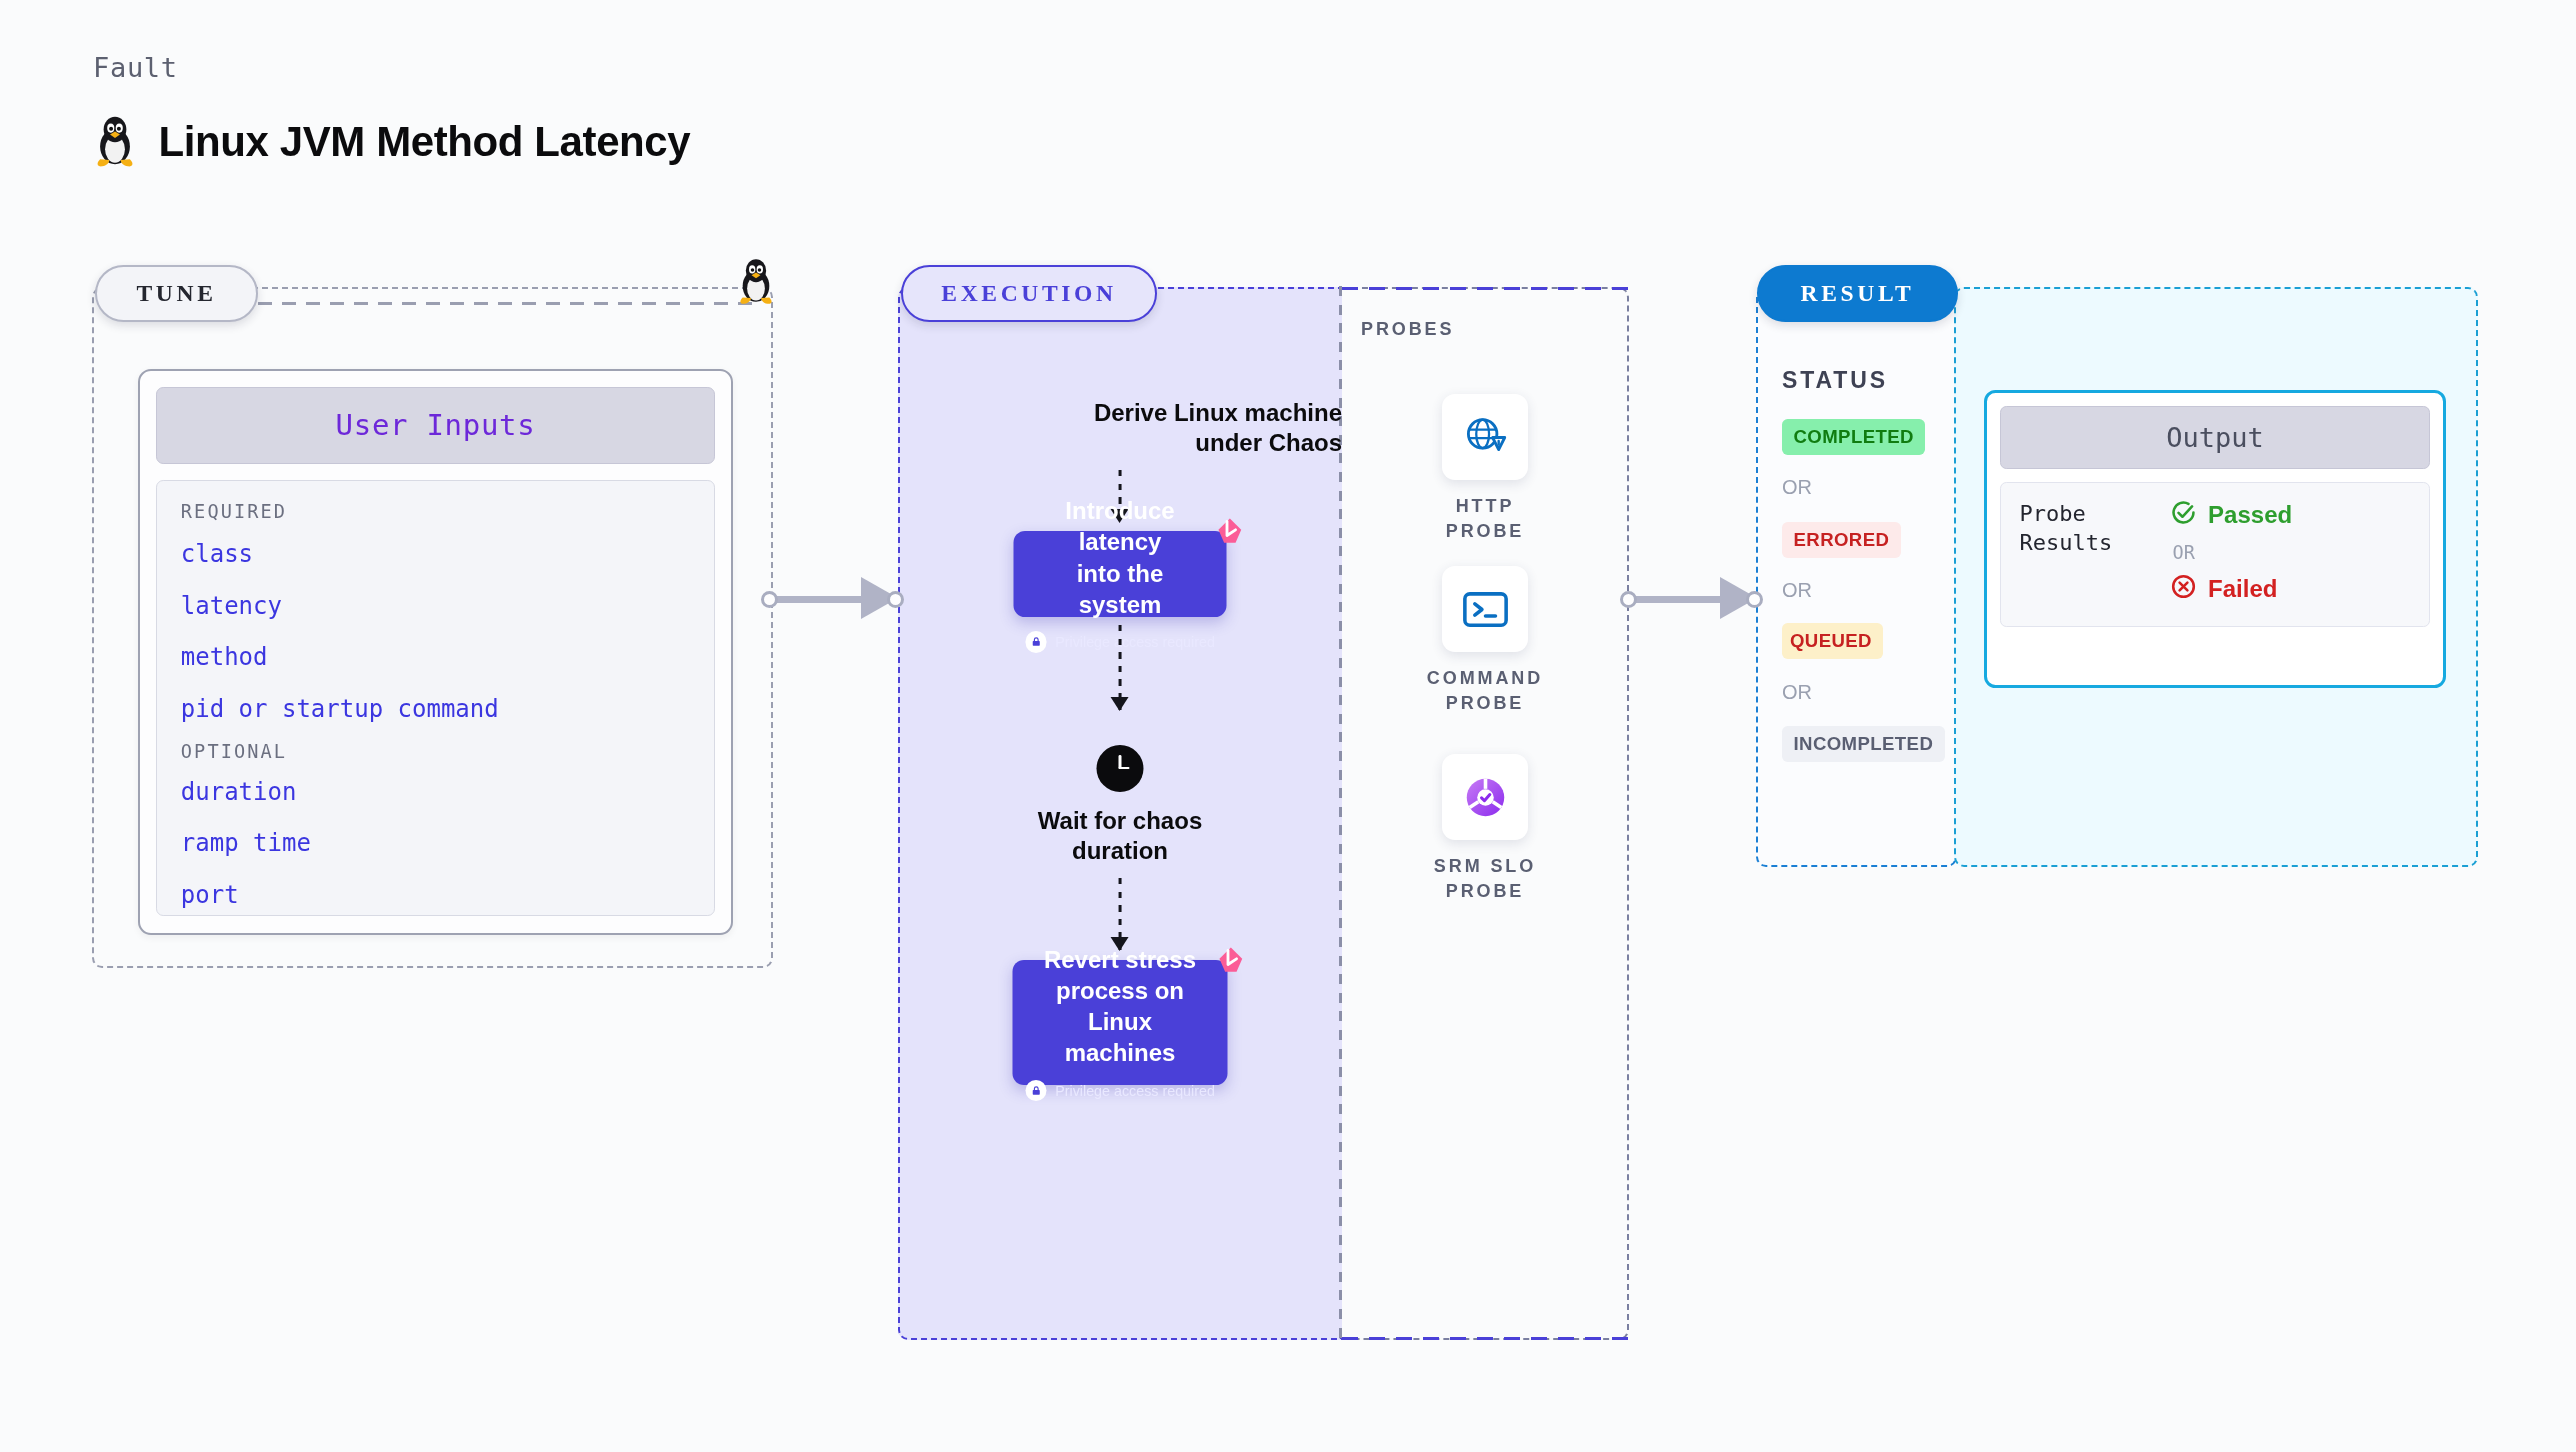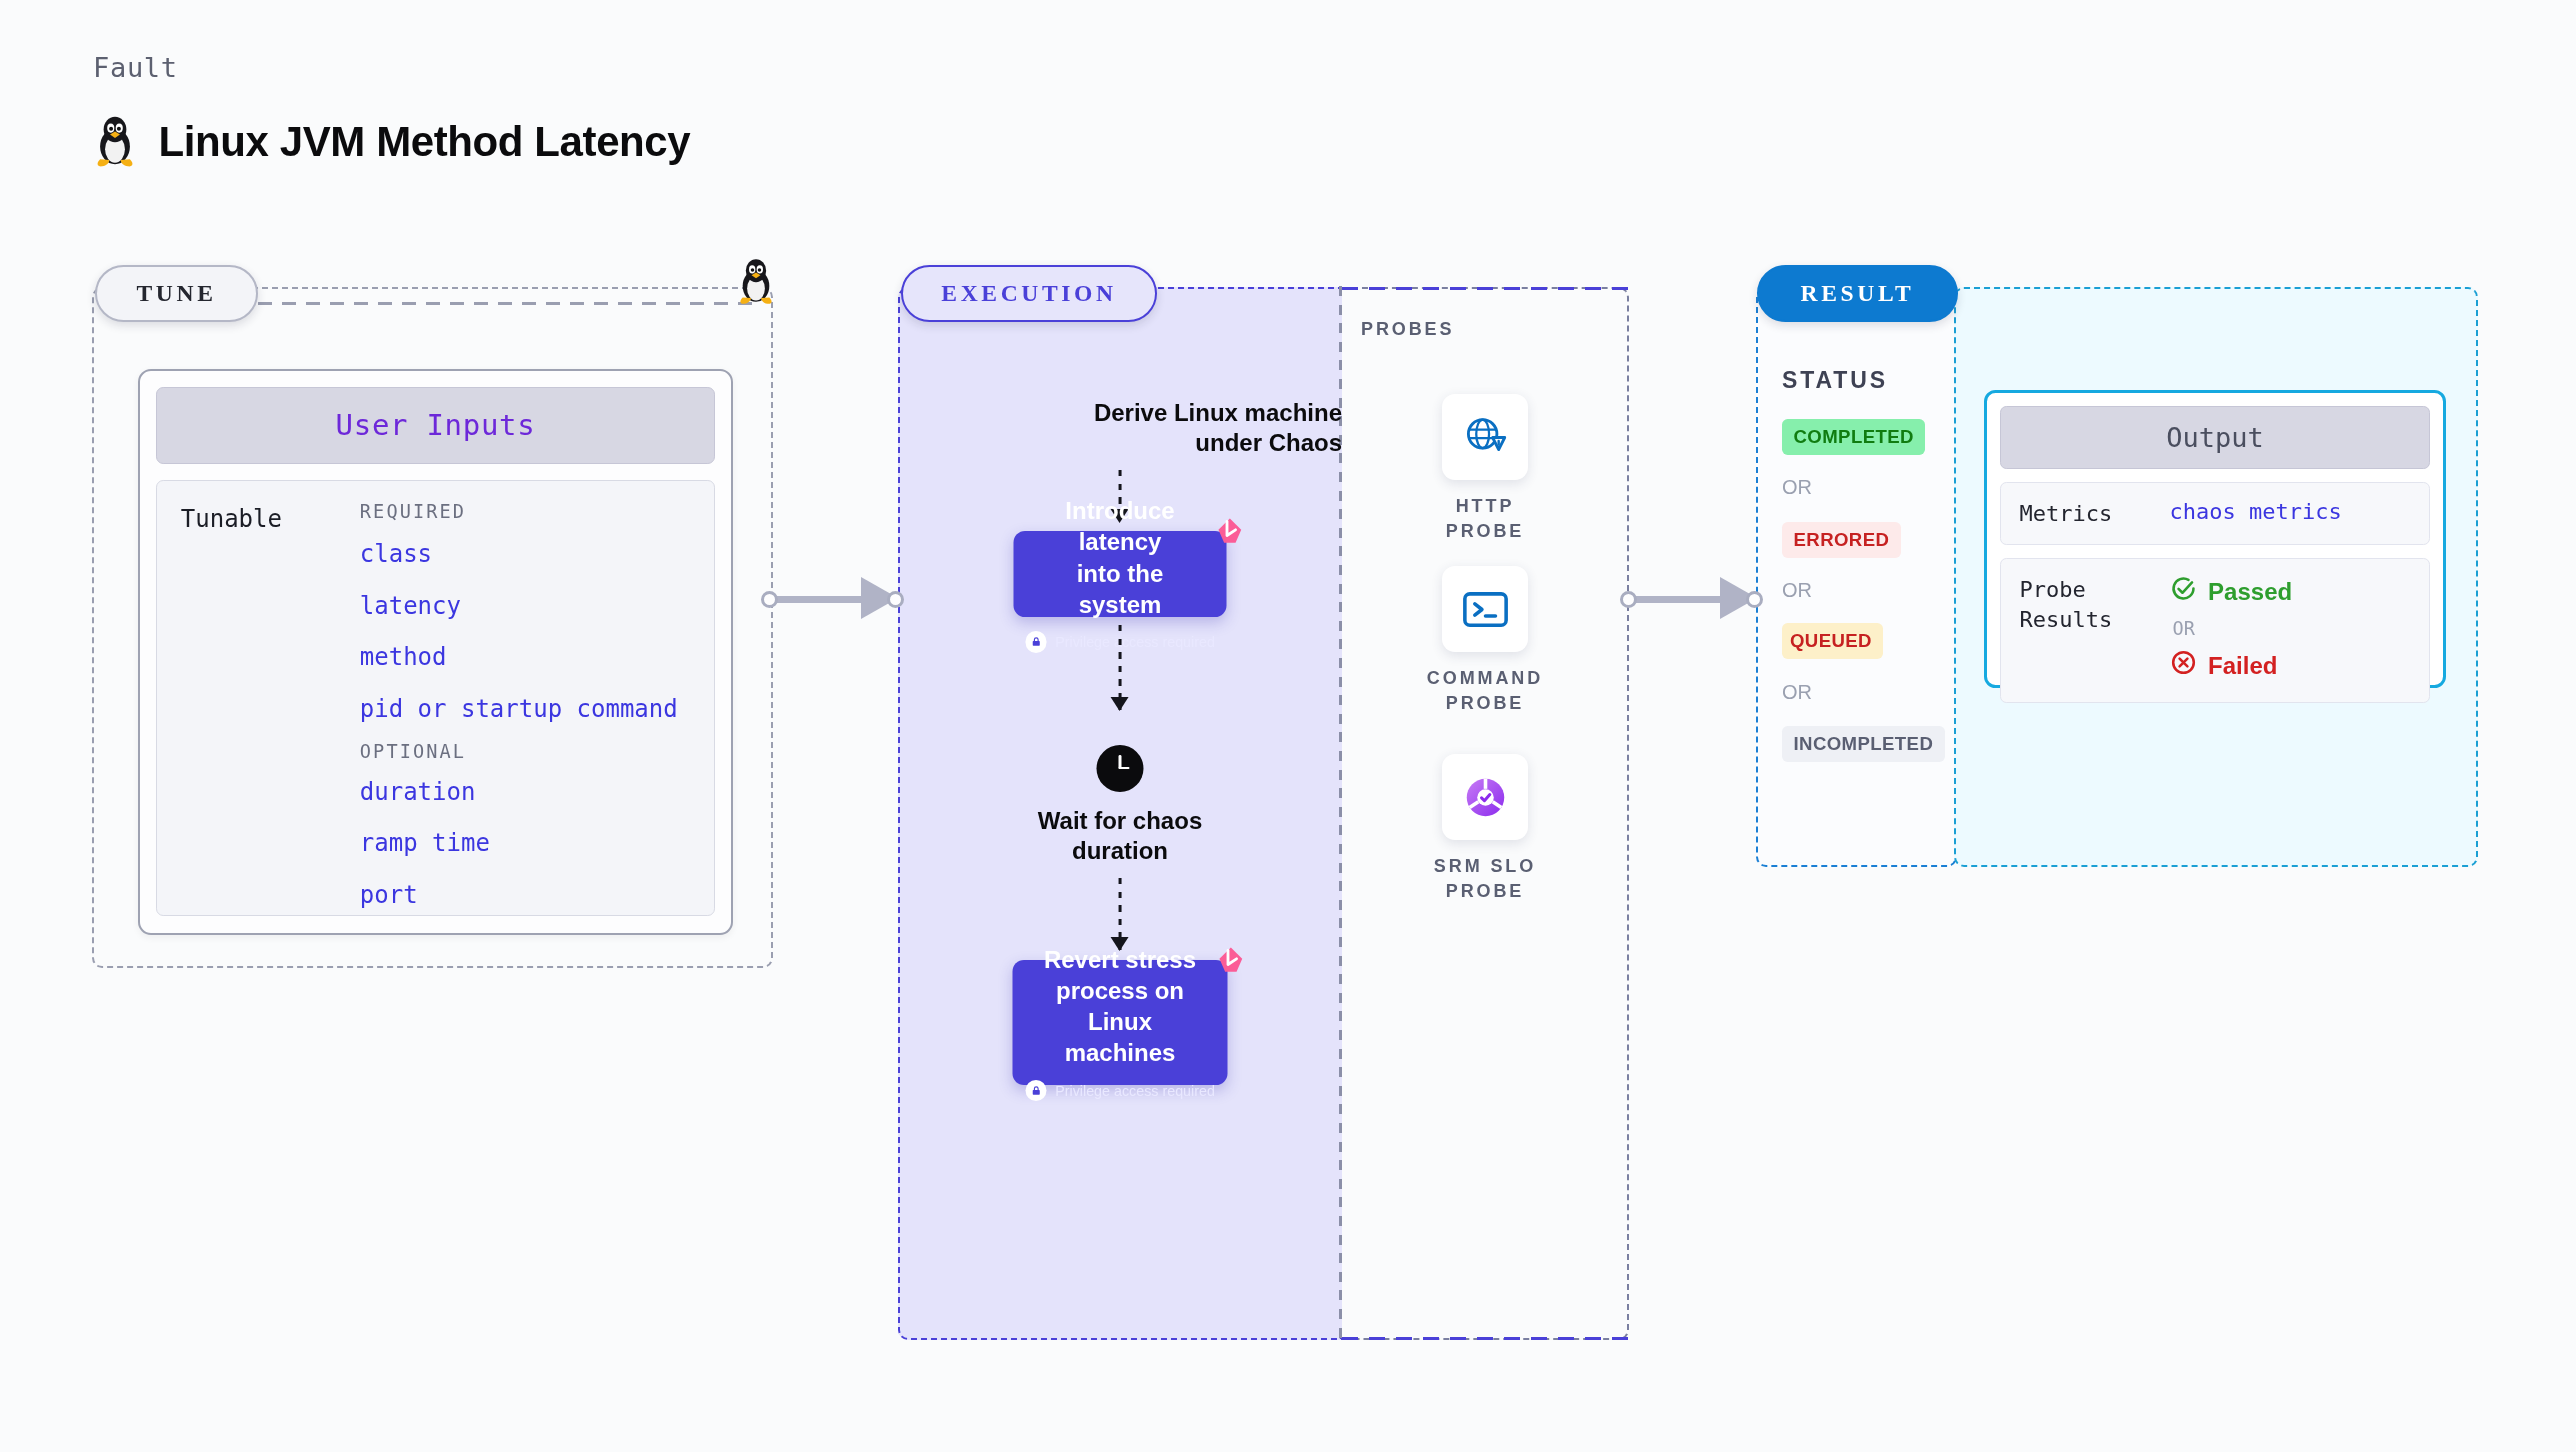--- a/index.html
+++ b/index.html
@@ -247,21 +247,20 @@
     </svg>
   </span>
 
   <div class="pill pill-tune">TUNE</div>
   <div class="pill pill-exec">EXECUTION</div>
   <div class="pill pill-result">RESULT</div>
 
   <div class="tune-card">
     <div class="card-head">User Inputs</div>
     <div class="card-body">
-      <div class="tunable-label">Tunable</div>
       <div class="tunable-list">
         <div class="grp-title">REQUIRED</div>
         <div class="tunable-item">class</div>
         <div class="tunable-item">latency</div>
         <div class="tunable-item">method</div>
         <div class="tunable-item">pid or startup command</div>
         <div class="grp-title opt">OPTIONAL</div>
         <div class="tunable-item">duration</div>
         <div class="tunable-item">ramp time</div>
         <div class="tunable-item">port</div>
@@ -405,24 +404,20 @@
   <div class="status-or" style="top:476px;">OR</div>
   <div class="status-chip" style="top:522px; background:#fdeaea; color:#c62121;">ERRORED</div>
   <div class="status-or" style="top:579px;">OR</div>
   <div class="status-chip" style="top:623px; background:#fdf0c9; color:#c62121;padding-left:8px;">QUEUED</div>
   <div class="status-or" style="top:681px;">OR</div>
   <div class="status-chip" style="top:726px; background:#eef0f5; color:#5a5f72;">INCOMPLETED</div>
 
   <div class="out-card">
     <div class="out-head">Output</div>
 
-    <div class="out-row">
-      <div class="out-key">Metrics</div>
-      <div class="out-val">chaos metrics</div>
-    </div>
 
     <div class="out-row" style="padding-bottom:20px;">
       <div class="out-key">
         <span>Probe<br>Results</span>
       </div>
       <div>
         <div class="res-line" style="color:#2e9e2e;">
           <span>
             <svg width="27" height="27" viewBox="0 0 38 38">
               <path d="M33 19a14 14 0 11-7-12.1" fill="none" stroke="#2e9e2e" stroke-width="3.6" stroke-linecap="round"></path>

